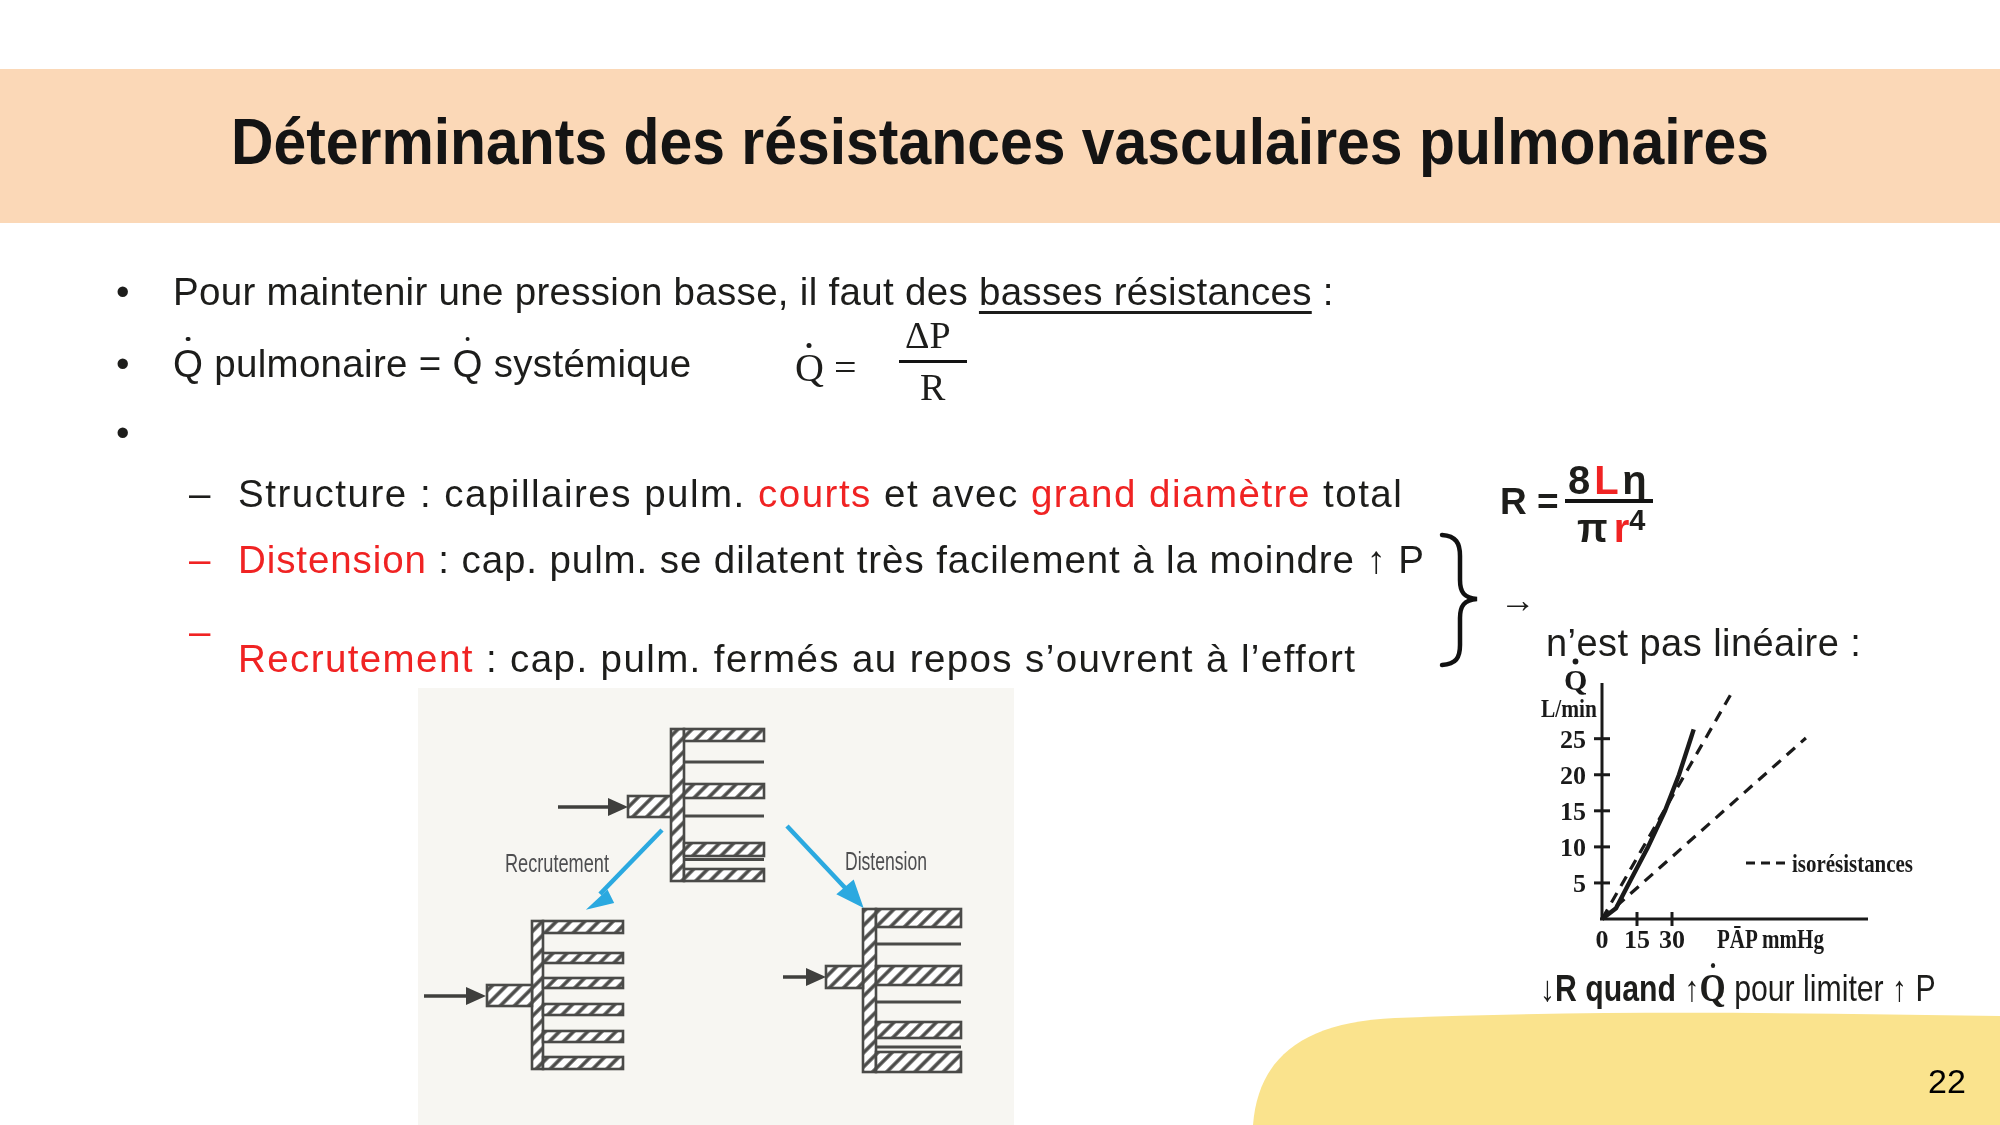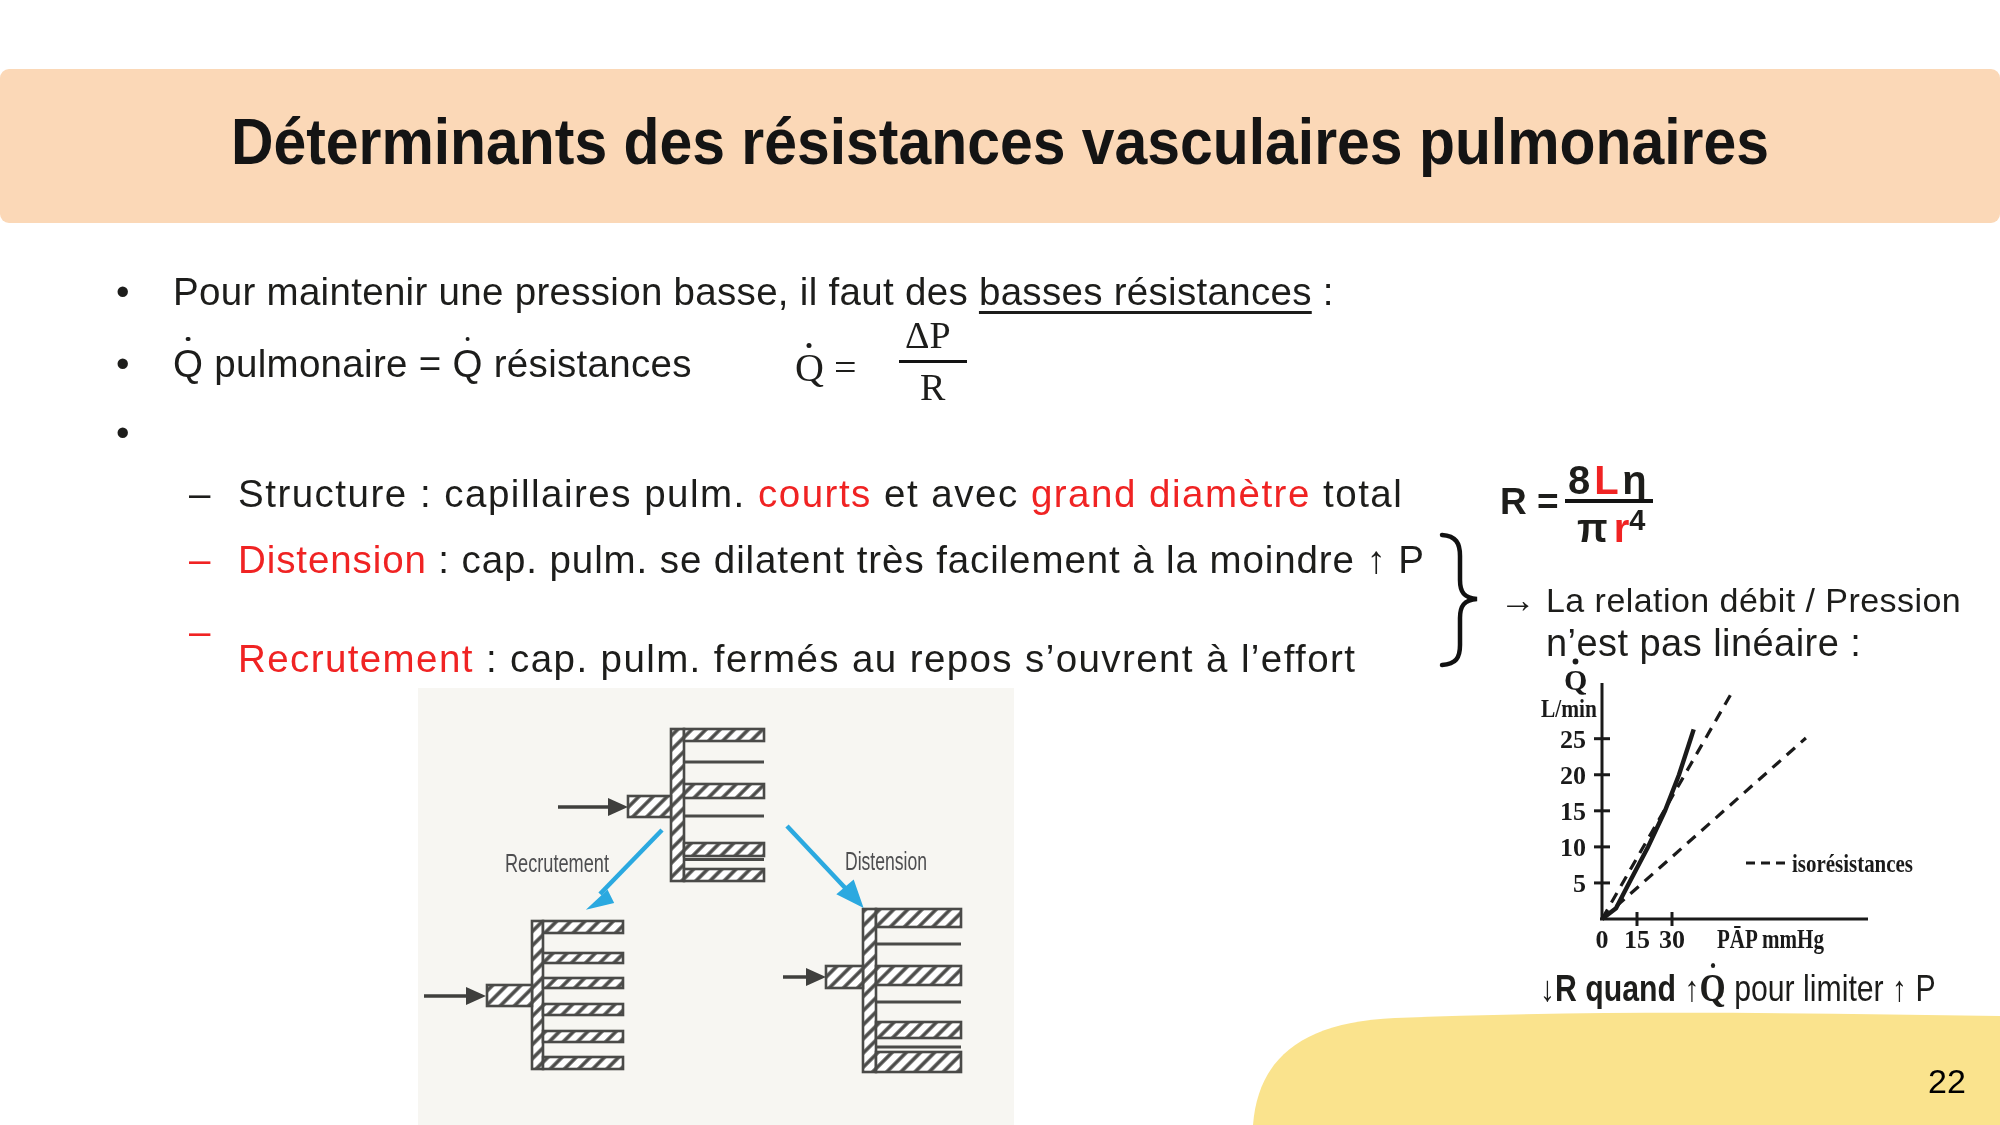--- a/index.html
+++ b/index.html
@@ -1,21 +1,21 @@
 <!DOCTYPE html>
 <html><head>
 <meta charset="utf-8">
 <style>
   html,body{margin:0;padding:0;background:#888;}
   #slide{position:relative;width:2000px;height:1125px;background:#ffffff;overflow:hidden;
          font-family:"Liberation Sans",sans-serif;color:#1d1d1b;}
   .abs{position:absolute;white-space:nowrap;}
   
   #banner{position:absolute;left:0;top:69px;width:2000px;height:154px;background:#fbd8b7;
-          display:flex;align-items:center;justify-content:center;border-radius:9px;}
+          display:flex;align-items:center;justify-content:center;}
   #banner h1{margin:0;position:relative;top:-4px;font-size:64px;font-weight:bold;color:#141414;
              transform:scaleX(0.92);transform-origin:50% 50%;}
   
   .bt{font-size:38.5px;line-height:1;}
   .red{color:#f02323;}
   .ul{text-decoration:underline;text-underline-offset:6px;text-decoration-thickness:2.5px;}
   .serif{font-family:"Liberation Serif",serif;}
   .it{}
   .b{font-weight:bold;}
   
@@ -34,21 +34,21 @@
 <div id="slide">
 
   <div id="banner">
     <h1>Déterminants des résistances vasculaires pulmonaires</h1>
   </div>
 
   <div class="abs bt" style="left:116px;top:273px;">•</div>
   <div class="abs bt" style="left:173px;top:273px;letter-spacing:0.3px;"><span>Pour maintenir une pression basse, il faut des </span><span class="ul">basses résistances</span><span> :</span></div>
 
   <div class="abs bt" style="left:116px;top:345px;">•</div>
-  <div class="abs bt" style="left:173px;top:345px;letter-spacing:0.3px;"><span class="qd"><span>Q</span><span class="dt"></span></span><span> pulmonaire = </span><span class="qd"><span>Q</span><span class="dt"></span></span><span> résistances</span></div>
+  <div class="abs bt" style="left:173px;top:345px;letter-spacing:0.3px;"><span class="qd"><span>Q</span><span class="dt"></span></span><span> pulmonaire = </span><span class="qd"><span>Q</span><span class="dt"></span></span><span> systémique</span></div>
 
   <div class="abs serif" style="left:795px;top:344px;font-size:40px;"><span class="qd"><span>Q</span><span class="dt"></span></span><span> =</span></div>
   <div class="abs serif it" style="left:905px;top:313px;font-size:38px;">ΔP</div>
   <div class="bar" style="left:899px;top:360px;width:68px;height:3px;"></div>
   <div class="abs serif it" style="left:920px;top:365px;font-size:38px;">R</div>
 
   <div class="abs bt" style="left:116px;top:414px;">•</div>
 
   <div class="abs bt" style="left:189px;top:475px;">–</div>
   <div class="abs bt" style="left:238px;top:475px;letter-spacing:1.5px;"><span>Structure : capillaires pulm. </span><span class="red">courts</span><span> et avec </span><span class="red">grand diamètre</span><span> total</span></div>
@@ -62,21 +62,20 @@
   <div class="abs b" style="left:1500px;top:481px;font-size:37px;">R =</div>
   <div class="abs b it" style="left:1568px;top:458px;font-size:40px;word-spacing:-7px;"><span>8 </span><span class="red">L</span><span> η</span></div>
   <div class="bar" style="left:1565px;top:499px;width:88px;height:4px;"></div>
   <div class="abs b it" style="left:1577px;top:504px;font-size:40px;word-spacing:-5px;"><span>π </span><span class="red">r</span><sup style="font-size:29px;vertical-align:12px;">4</sup></div>
 
   <svg class="abs" style="left:1434px;top:526px;" width="56" height="148" viewBox="0 0 56 148">
     <path d="M 8 9 C 22 10 26 17 26 30 L 26 54 C 26 66 30 72 43 73 C 30 74 26 80 26 92 L 26 119 C 26 132 22 138 8 139" fill="none" stroke="#111" stroke-width="4.5" stroke-linecap="round"></path>
   </svg>
 
   <div class="abs" style="left:1500px;top:579px;font-size:36px;">→</div>
-  <div class="abs" style="left:1546px;top:581px;font-size:34px;letter-spacing:0.45px;">La relation débit / Pression</div>
   <div class="abs" style="left:1546px;top:622px;font-size:38px;letter-spacing:0.45px;">n’est pas linéaire :</div>
 
   <svg id="chart" class="abs" style="left:1500px;top:650px;" width="470" height="330" viewBox="1500 650 470 330">
     <g stroke="#1a1a1a" stroke-width="3" fill="none">
       <line x1="1602" y1="683" x2="1602" y2="920"></line>
       <line x1="1600" y1="919" x2="1868" y2="919"></line>
     </g>
     <g id="chart-ticks">
         <line x1="1594" x2="1610" y1="882.939393939394" y2="882.939393939394" stroke="#1a1a1a" stroke-width="3"></line>
         <text x="1586" y="891.939393939394" text-anchor="end" font-size="26" font-family="Liberation Serif, serif" font-weight="bold" fill="#1a1a1a">5</text>

